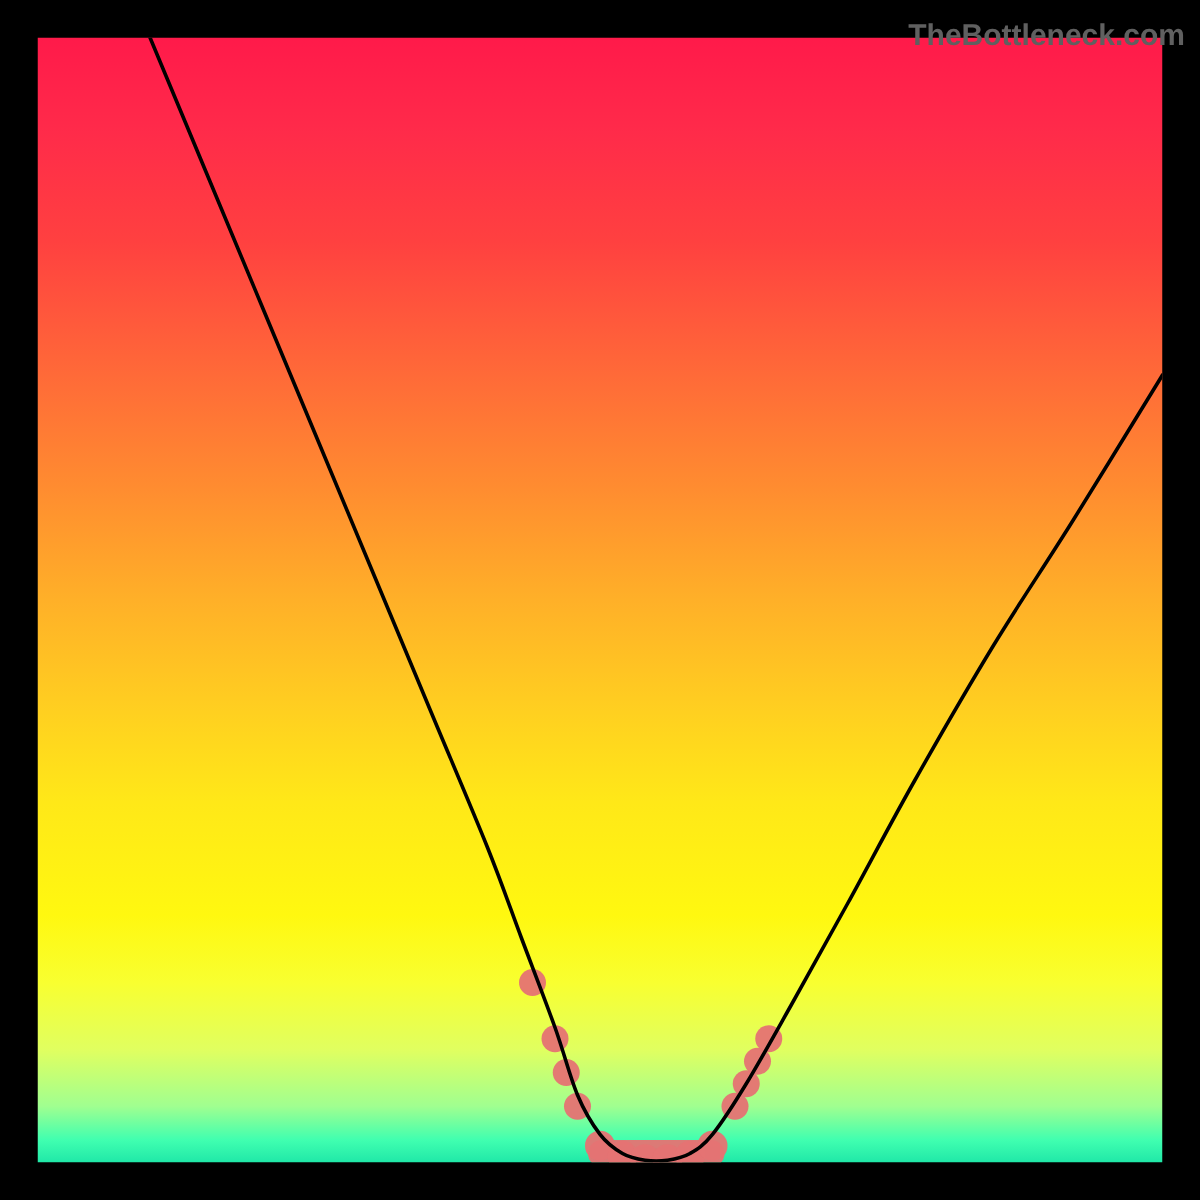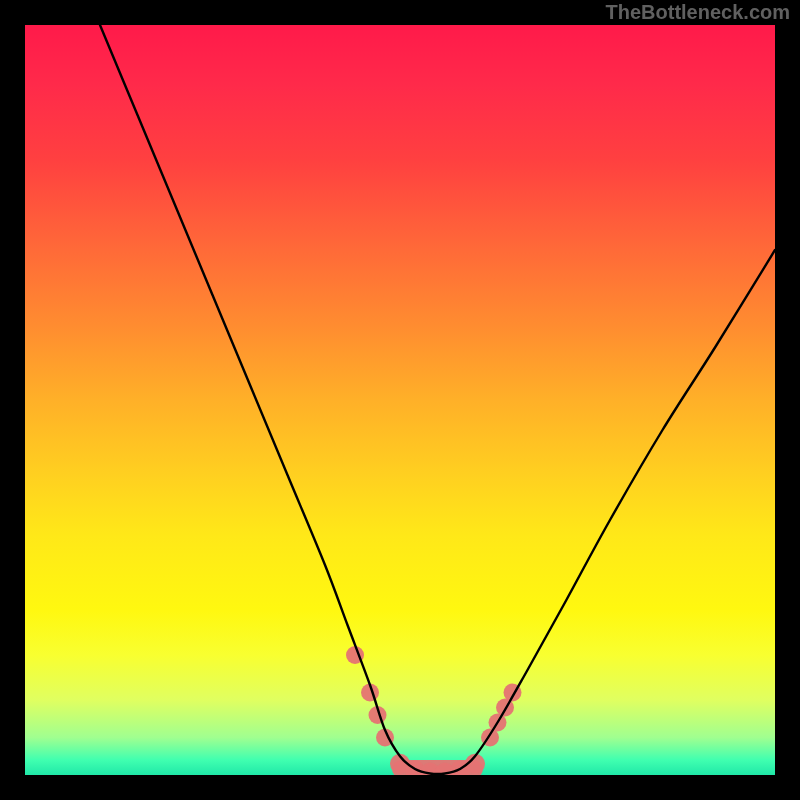--- a/index.html
+++ b/index.html
@@ -50,21 +50,21 @@
   }
   .curve-layer {
     position: absolute;
     left: 0;
     top: 0;
     width: 100%;
     height: 100%;
   }
   .watermark {
     position: absolute;
-    top: 1px;
+    top: 13px;
     right: 10px;
     font-family: Arial, Helvetica, sans-serif;
     font-size: 20px;
     font-weight: 600;
     color: #606060;
     letter-spacing: 0px;
   }
 </style>
 </head>
 <body>

